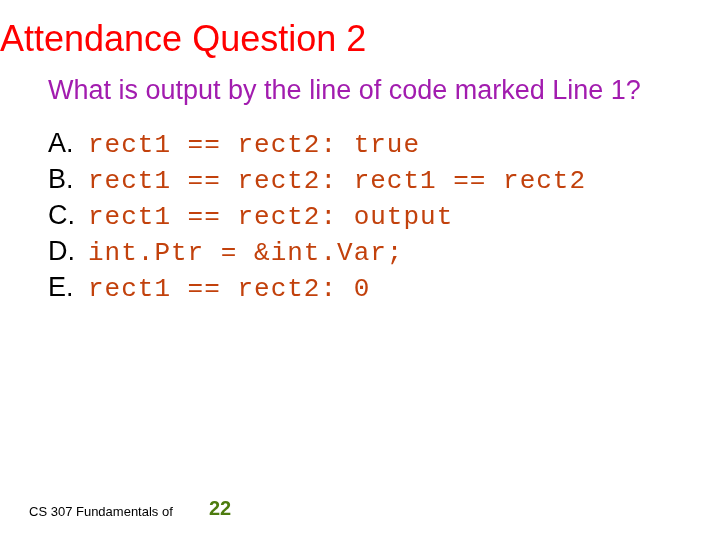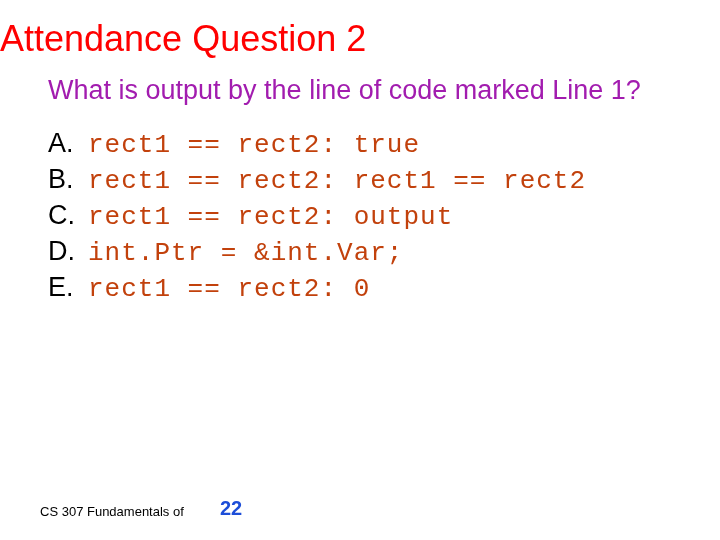--- a/index.html
+++ b/index.html
@@ -45,21 +45,21 @@
     .option-code {
       color: #c2410c;
       font-family: "Courier New", Courier, monospace;
       font-size: 26px;
       letter-spacing: 1px;
       white-space: pre;
     }
     .footer {
       position: absolute;
       bottom: 20px;
-      left: 12px;
+      left: 1px;
       right: 0;
       display: flex;
       align-items: flex-end;
       padding-left: 28px;
       padding-right: 28px;
     }
     .footer-left {
       font-size: 13px;
       color: #000;
       line-height: 1.25;
@@ -68,21 +68,21 @@
     .footer-center {
       font-size: 14px;
       color: #000;
       flex: 1;
       text-align: center;
       padding-right: 60px;
     }
     .footer-right {
       font-size: 20px;
       font-weight: bold;
-      color: #1d4ed8;
+      color: #4d7c0f;
     }
   </style>
 </head>
 <body>
 
 <h1 class="title">Attendance Question 2</h1>
 
 <p class="question">What is output by the line of code marked Line 1?</p>
 
 <div class="options">

